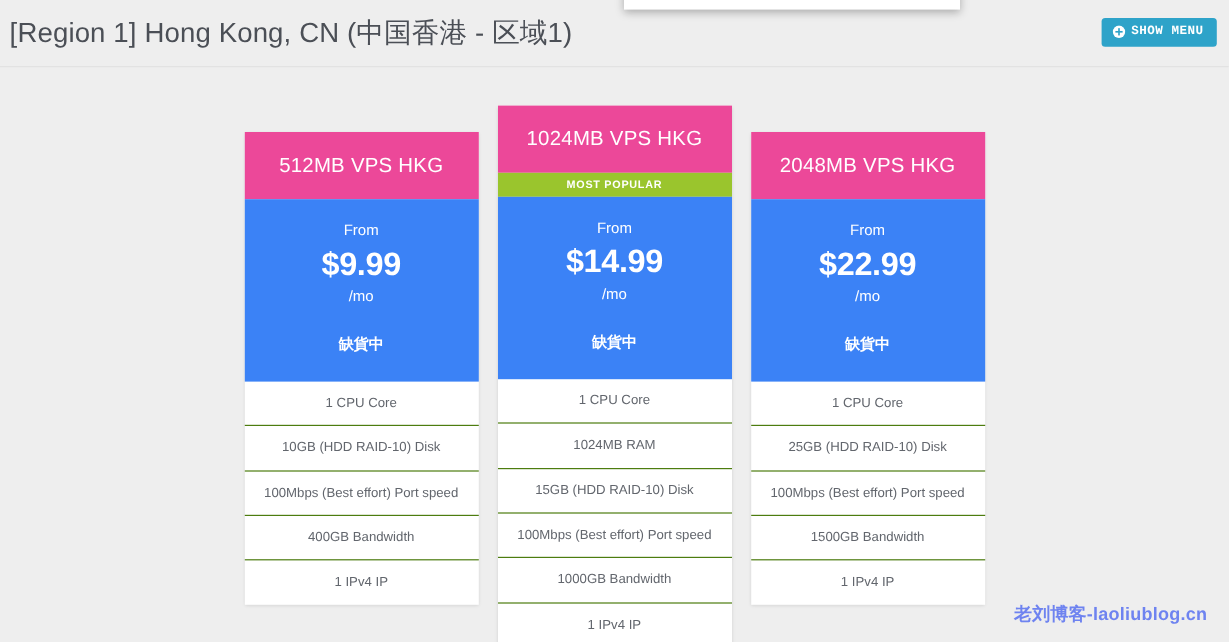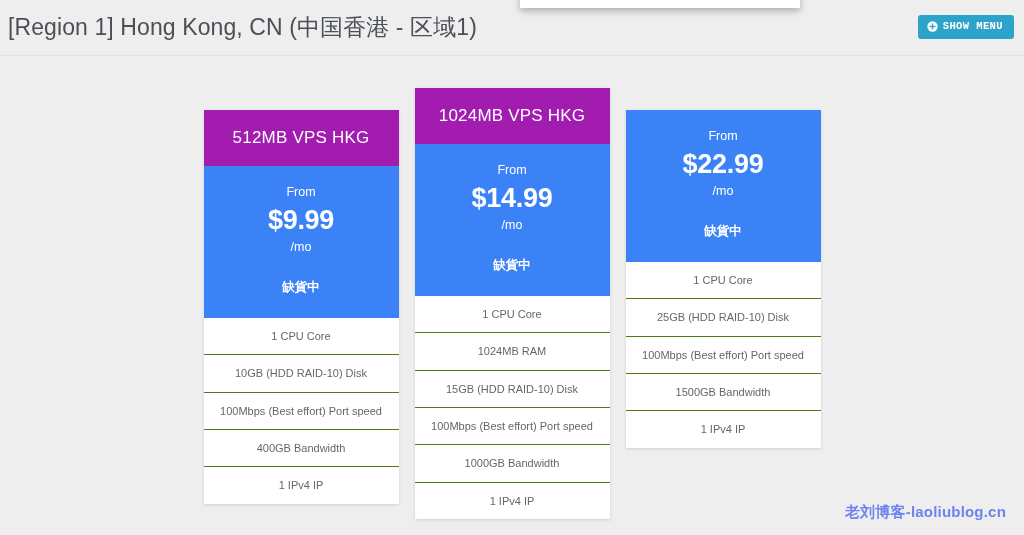--- a/index.html
+++ b/index.html
@@ -86,21 +86,21 @@
     box-shadow: 0 1px 3px rgba(0,0,0,0.13);
     margin: 0 8px;
     box-sizing: border-box;
     display: flex;
     flex-direction: column;
   }
   .pricing-card.standard { margin-top: 54px; }
   .pricing-card.featured { margin-top: 32px; }
 
   .card-header {
-    background: #a21caf;
+    background: #ec4899;
     color: #ffffff;
     text-align: center;
     font-size: 17px;
     font-weight: 400;
     padding: 18px 6px 18px;
     letter-spacing: 0.2px;
   }
   .popular-banner {
     background: #9ac52d;
     color: #ffffff;
@@ -195,36 +195,38 @@
       <ul class="card-features">
         <li>1 CPU Core</li>
         <li>10GB (HDD RAID-10) Disk</li>
         <li>100Mbps (Best effort) Port speed</li>
         <li>400GB Bandwidth</li>
         <li>1 IPv4 IP</li>
       </ul>
     </div>
     <div class="pricing-card featured">
       <div class="card-header">1024MB VPS HKG</div>
+      <div class="popular-banner">MOST POPULAR</div>
       <div class="card-price-block">
         <div class="from-label">From</div>
         <div class="price-amount">$14.99</div>
         <div class="price-period">/mo</div>
         <div class="order-status">缺貨中</div>
       </div>
       <ul class="card-features">
         <li>1 CPU Core</li>
         <li>1024MB RAM</li>
         <li>15GB (HDD RAID-10) Disk</li>
         <li>100Mbps (Best effort) Port speed</li>
         <li>1000GB Bandwidth</li>
         <li>1 IPv4 IP</li>
       </ul>
     </div>
     <div class="pricing-card standard">
+      <div class="card-header">2048MB VPS HKG</div>
       <div class="card-price-block">
         <div class="from-label">From</div>
         <div class="price-amount">$22.99</div>
         <div class="price-period">/mo</div>
         <div class="order-status">缺貨中</div>
       </div>
       <ul class="card-features">
         <li>1 CPU Core</li>
         <li>25GB (HDD RAID-10) Disk</li>
         <li>100Mbps (Best effort) Port speed</li>

